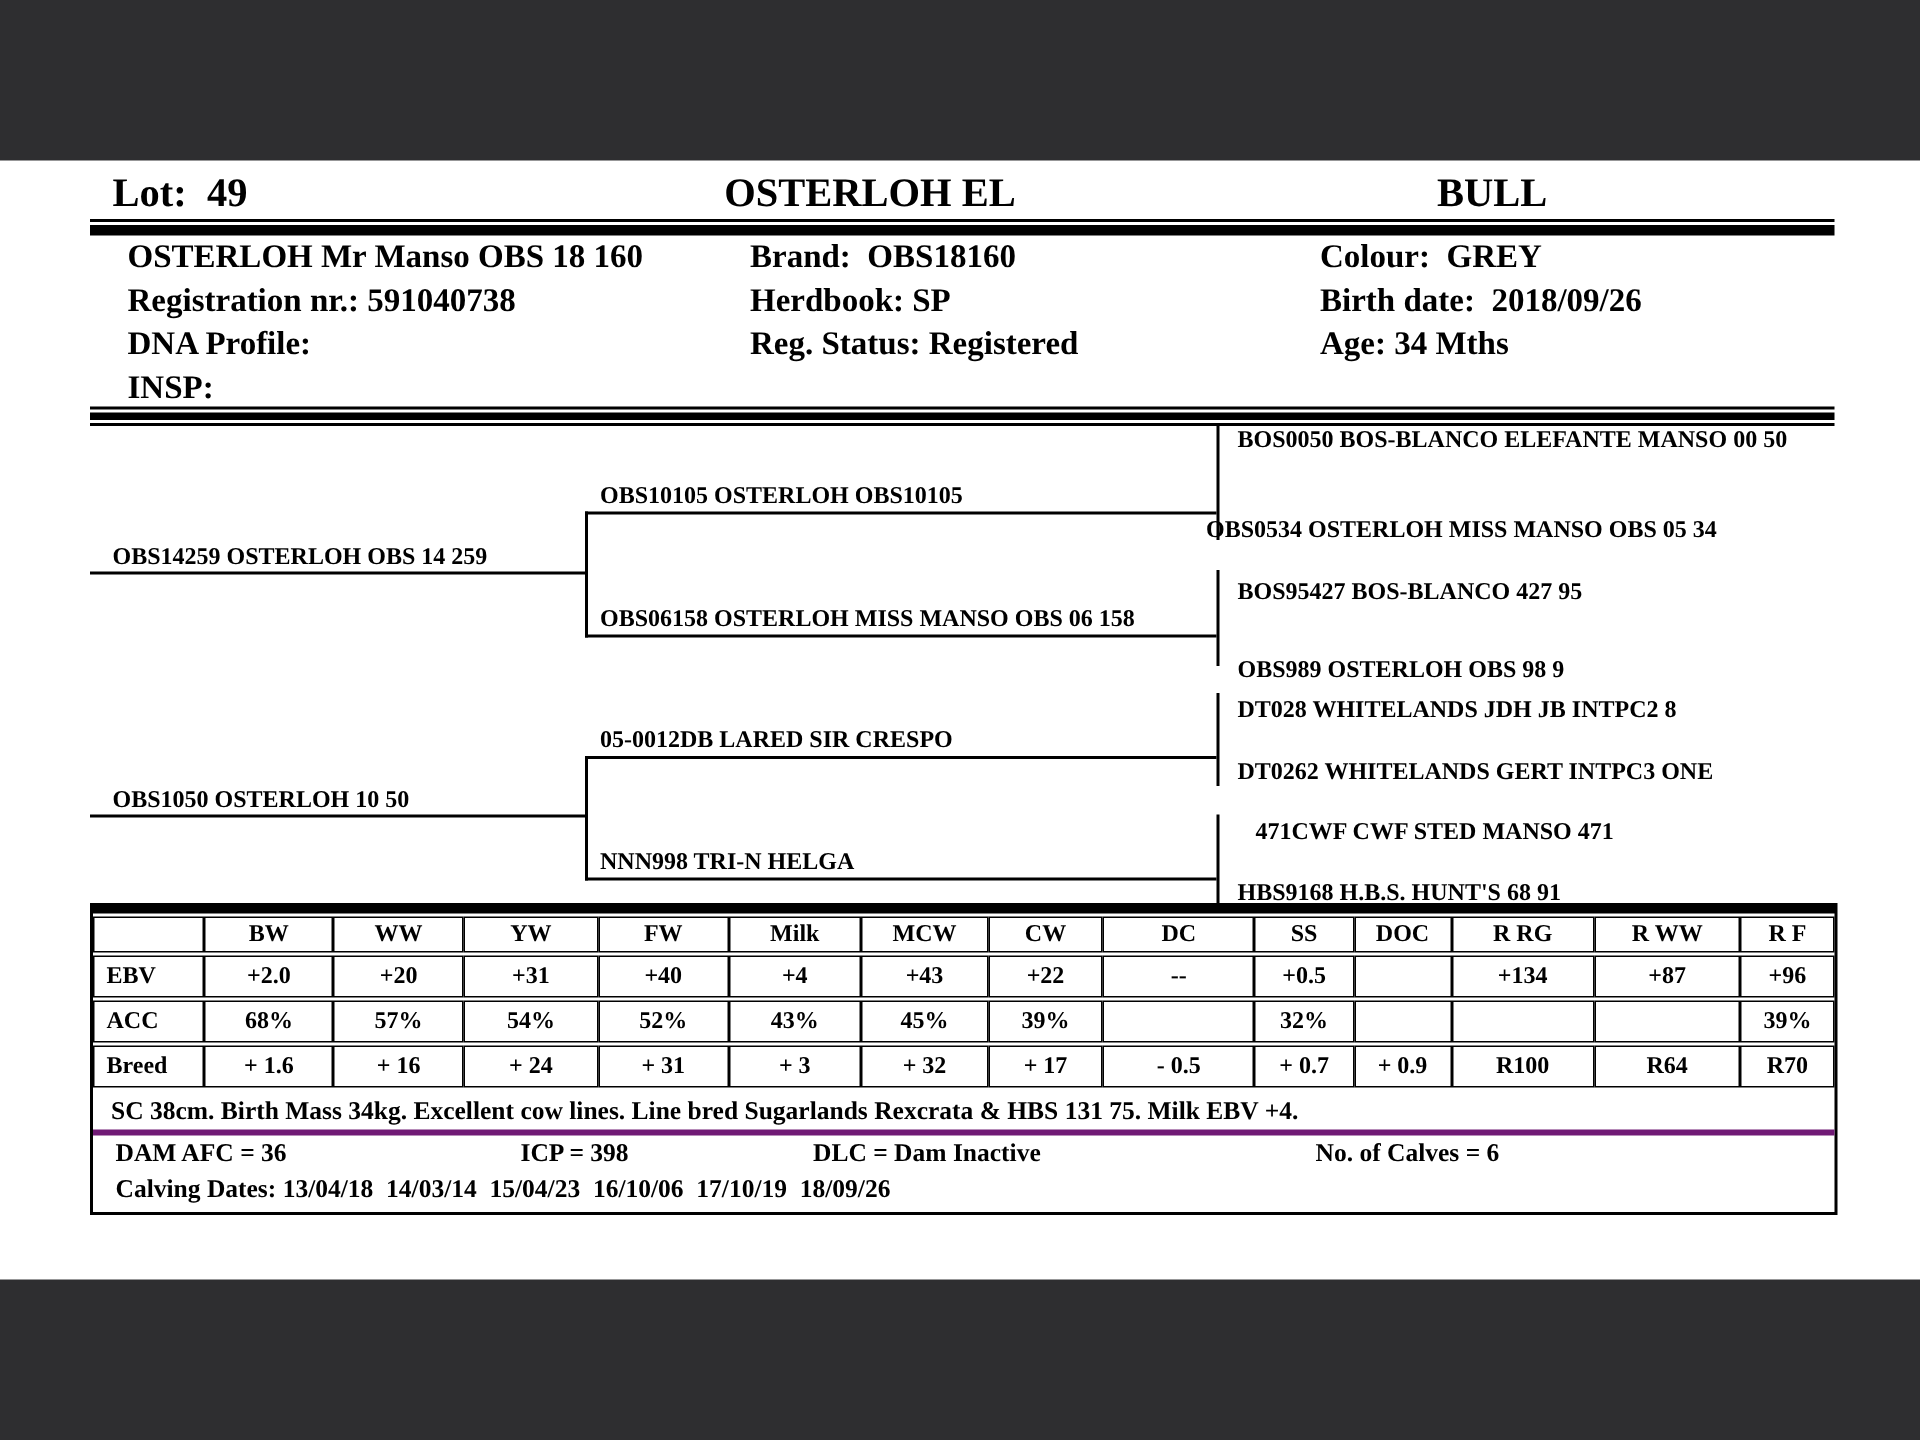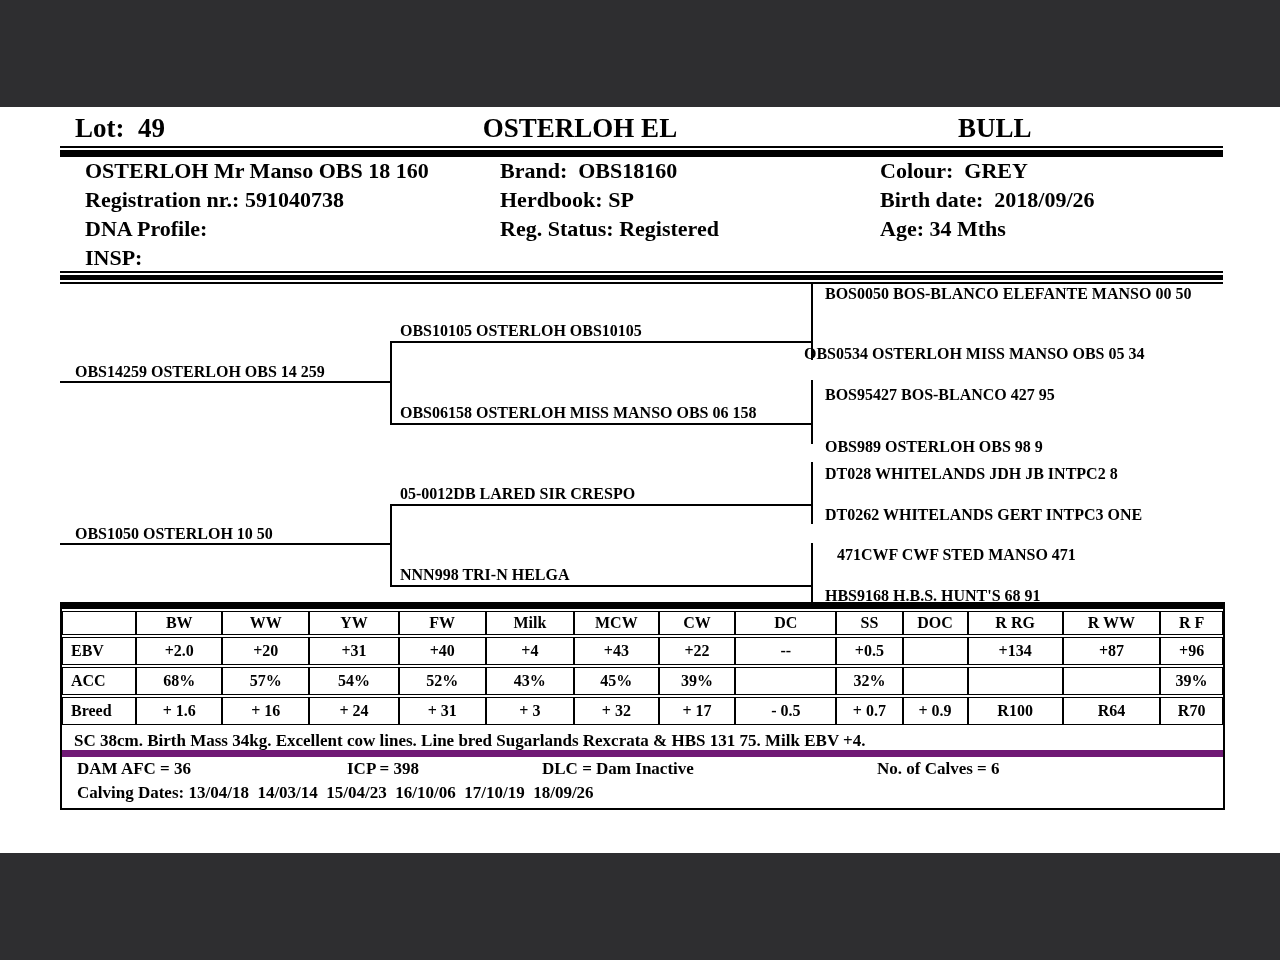--- a/index.html
+++ b/index.html
@@ -37,21 +37,21 @@
     border-collapse:separate; border-spacing:0 2px;
     font-size:16px; font-weight:bold;
   }
   table.ebv td {
     border:1px solid #000; text-align:center; height:28px;
     overflow:hidden; white-space:nowrap;
   }
   table.ebv tr.hrow td { height:24px; }
   table.ebv td.lbl { text-align:left; padding-left:8px; }
   .sc-row {
-    height:30px; border-bottom:7px solid #701a75;
+    height:30px; border-bottom:4px solid #701a75;
     font-size:17px; padding:4px 0 0 12px; white-space:nowrap;
   }
   .dam-block { position:relative; height:52px; font-size:17px; }
   .dam-block .abs { top:2px; }
   .calving { top:26px !important; left:15px; }
 </style>
 </head>
 <body>
 
 <div class="page">

